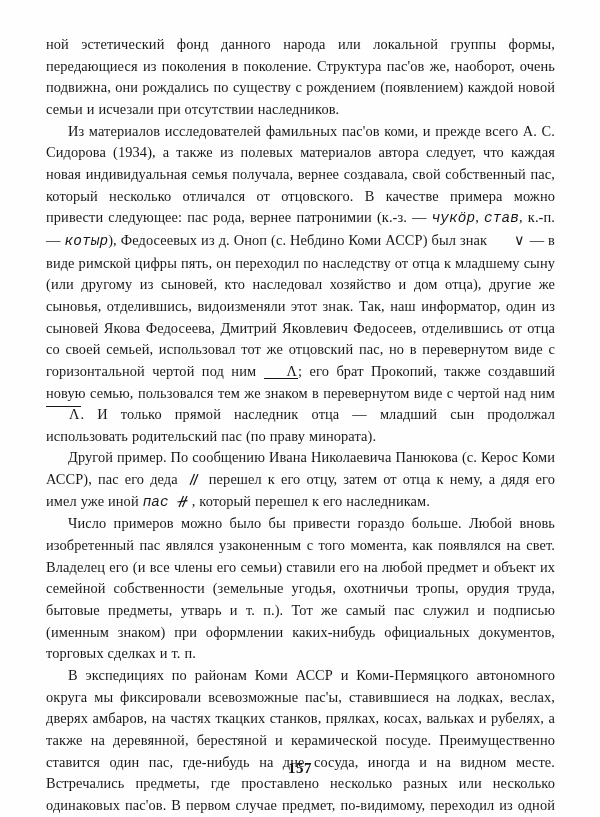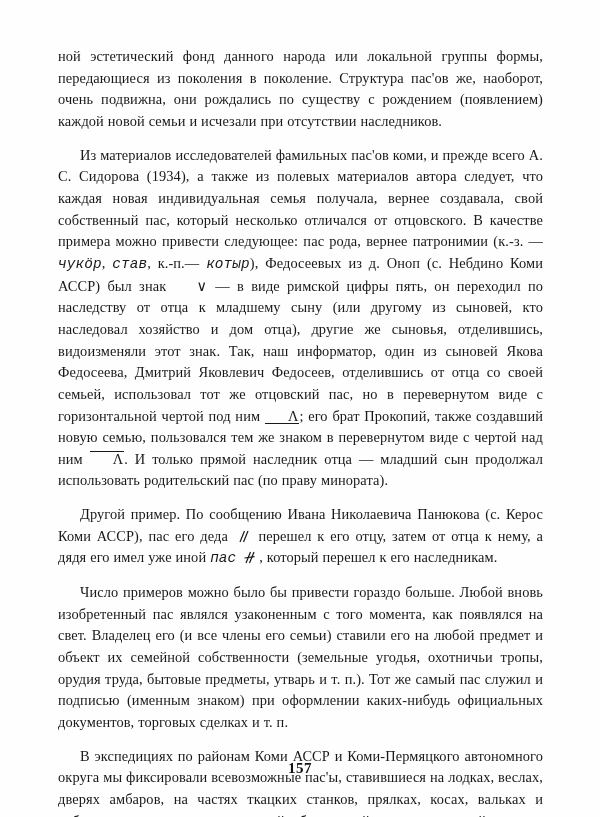--- a/index.html
+++ b/index.html
@@ -21,21 +21,21 @@
     background: #fefefe;
     box-sizing: border-box;
   }
   .textblock {
     position: absolute;
     left: 46px;
     top: 34px;
     width: 509px;
   }
   p.para {
-    margin: 12px;
+    margin: 0;
     text-align: justify;
     text-justify: inter-word;
     font-size: 14.4px;
     line-height: 21.65px;
     letter-spacing: 0.1px;
     text-indent: 22px;
     word-spacing: 0.2px;
     color: #181818;
   }
   p.para.first {

